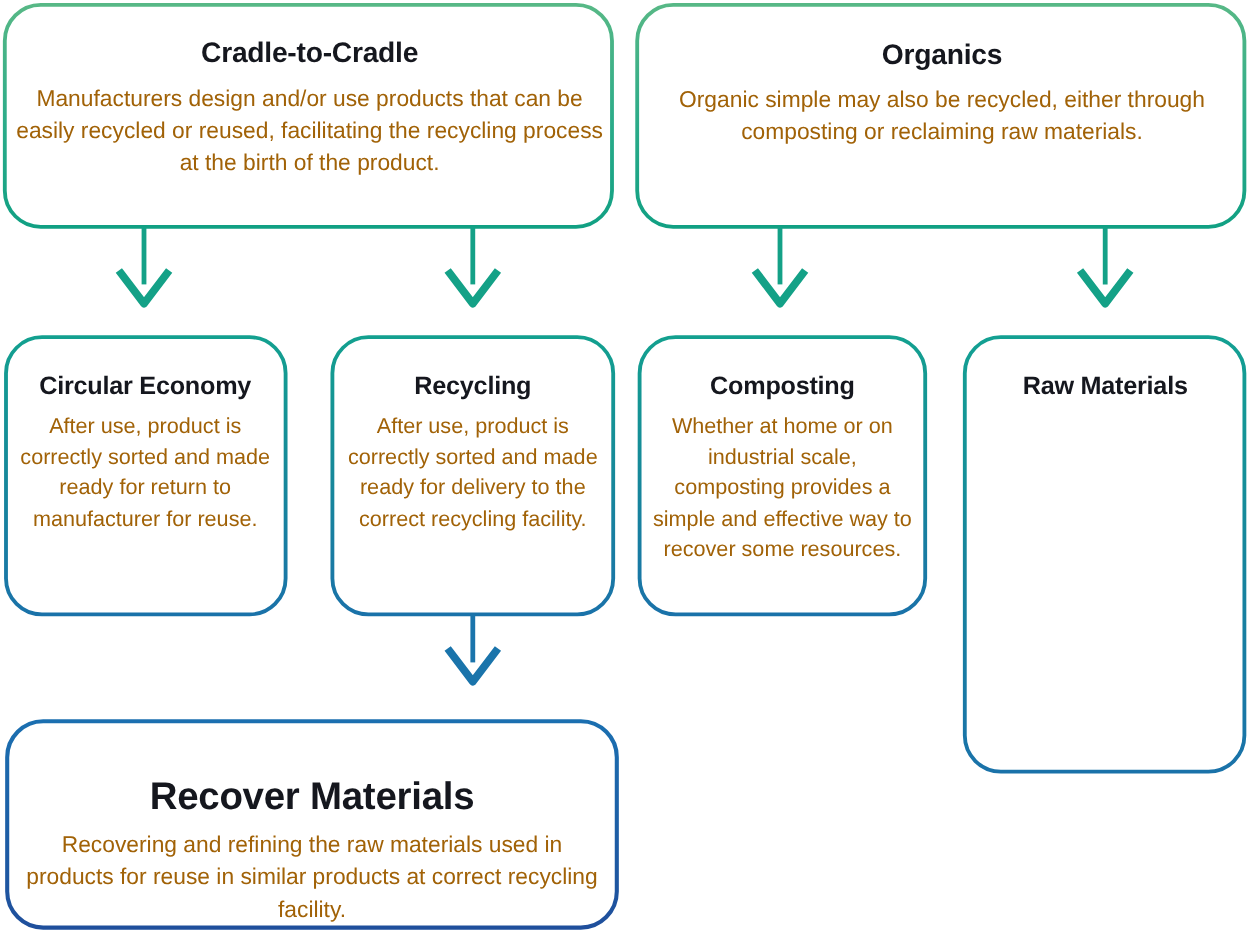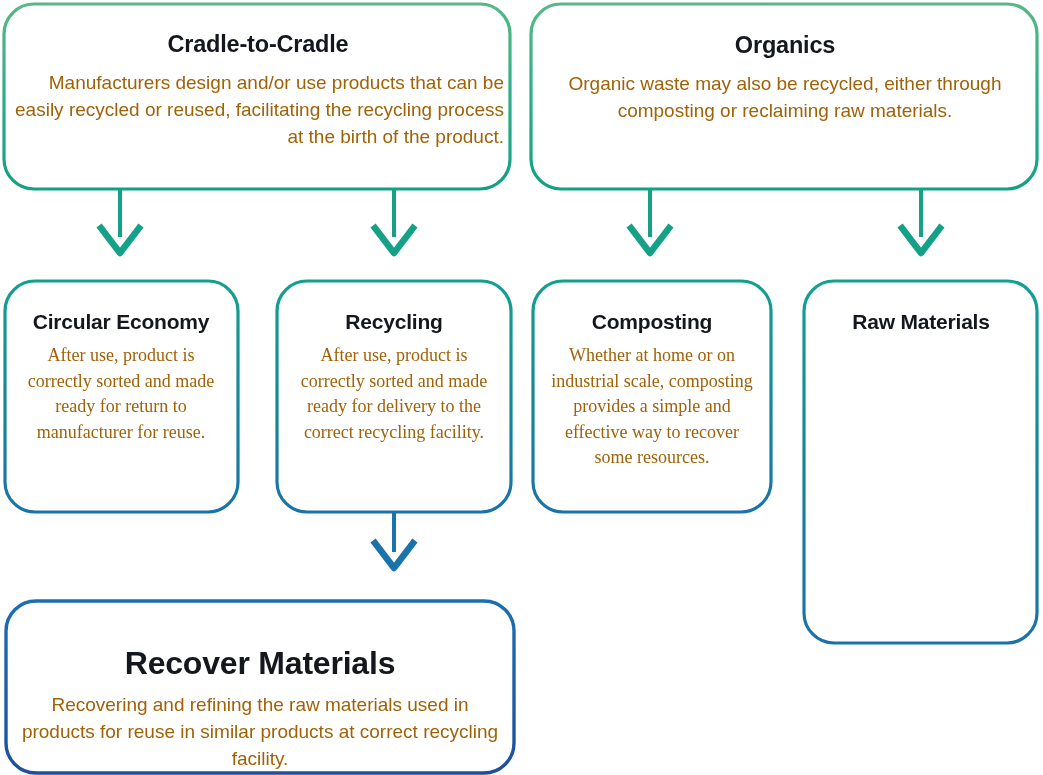--- a/index.html
+++ b/index.html
@@ -48,26 +48,26 @@
   .box-body {
     color: #a16207;
     font-weight: normal;
   }
 
   
   .r1 { width: 512px; }
   .r1 .box-title { font-size: 23.5px; margin: 0 0 12px 0; }
   .r1 .box-body  { font-size: 19px; line-height: 1.42; }
 
-  #t-cradle   { left: 2px;   top: 32px; text-align: right; }
+  #t-cradle   { left: 2px;   top: 32px; }
   #t-organics { left: 529px; top: 33px; }
 
   
   .r2 .box-title { font-size: 21px; margin: 0 0 10px 0; }
-  .r2 .box-body  { font-size: 18px; line-height: 1.42; font-family: Liberation Serif, serif; }
+  .r2 .box-body  { font-size: 18px; line-height: 1.42; }
 
   #t-circular   { left: 4px;   top: 310px; width: 234px; }
   #t-recycling  { left: 277px; top: 310px; width: 234px; }
   #t-composting { left: 534px; top: 310px; width: 236px; }
   #t-raw        { left: 806px; top: 310px; width: 230px; }
 
   
   #t-recover { left: 5px; top: 630px; width: 510px; }
   #t-recover .box-title { font-size: 32px; margin: 16px 0 11px 0; }
   #t-recover .box-body  { font-size: 19px; line-height: 1.42; }
@@ -148,21 +148,21 @@
     </g>
   </svg>
 
   <div class="box-text r1" id="t-cradle">
     <div class="box-title">Cradle-to-Cradle</div>
     <div class="box-body">Manufacturers design and/or use products that can be easily recycled or reused, facilitating the recycling process at the birth of the product.</div>
   </div>
 
   <div class="box-text r1" id="t-organics">
     <div class="box-title">Organics</div>
-    <div class="box-body">Organic waste may also be recycled, either through composting or reclaiming raw materials.</div>
+    <div class="box-body">Organic simple may also be recycled, either through composting or reclaiming raw materials.</div>
   </div>
 
   <div class="box-text r2" id="t-circular">
     <div class="box-title">Circular Economy</div>
     <div class="box-body">After use, product is correctly sorted and made ready for return to manufacturer for reuse.</div>
   </div>
 
   <div class="box-text r2" id="t-composting">
     <div class="box-title">Composting</div>
     <div class="box-body">Whether at home or on industrial scale, composting provides a simple and effective way to recover some resources.</div>

